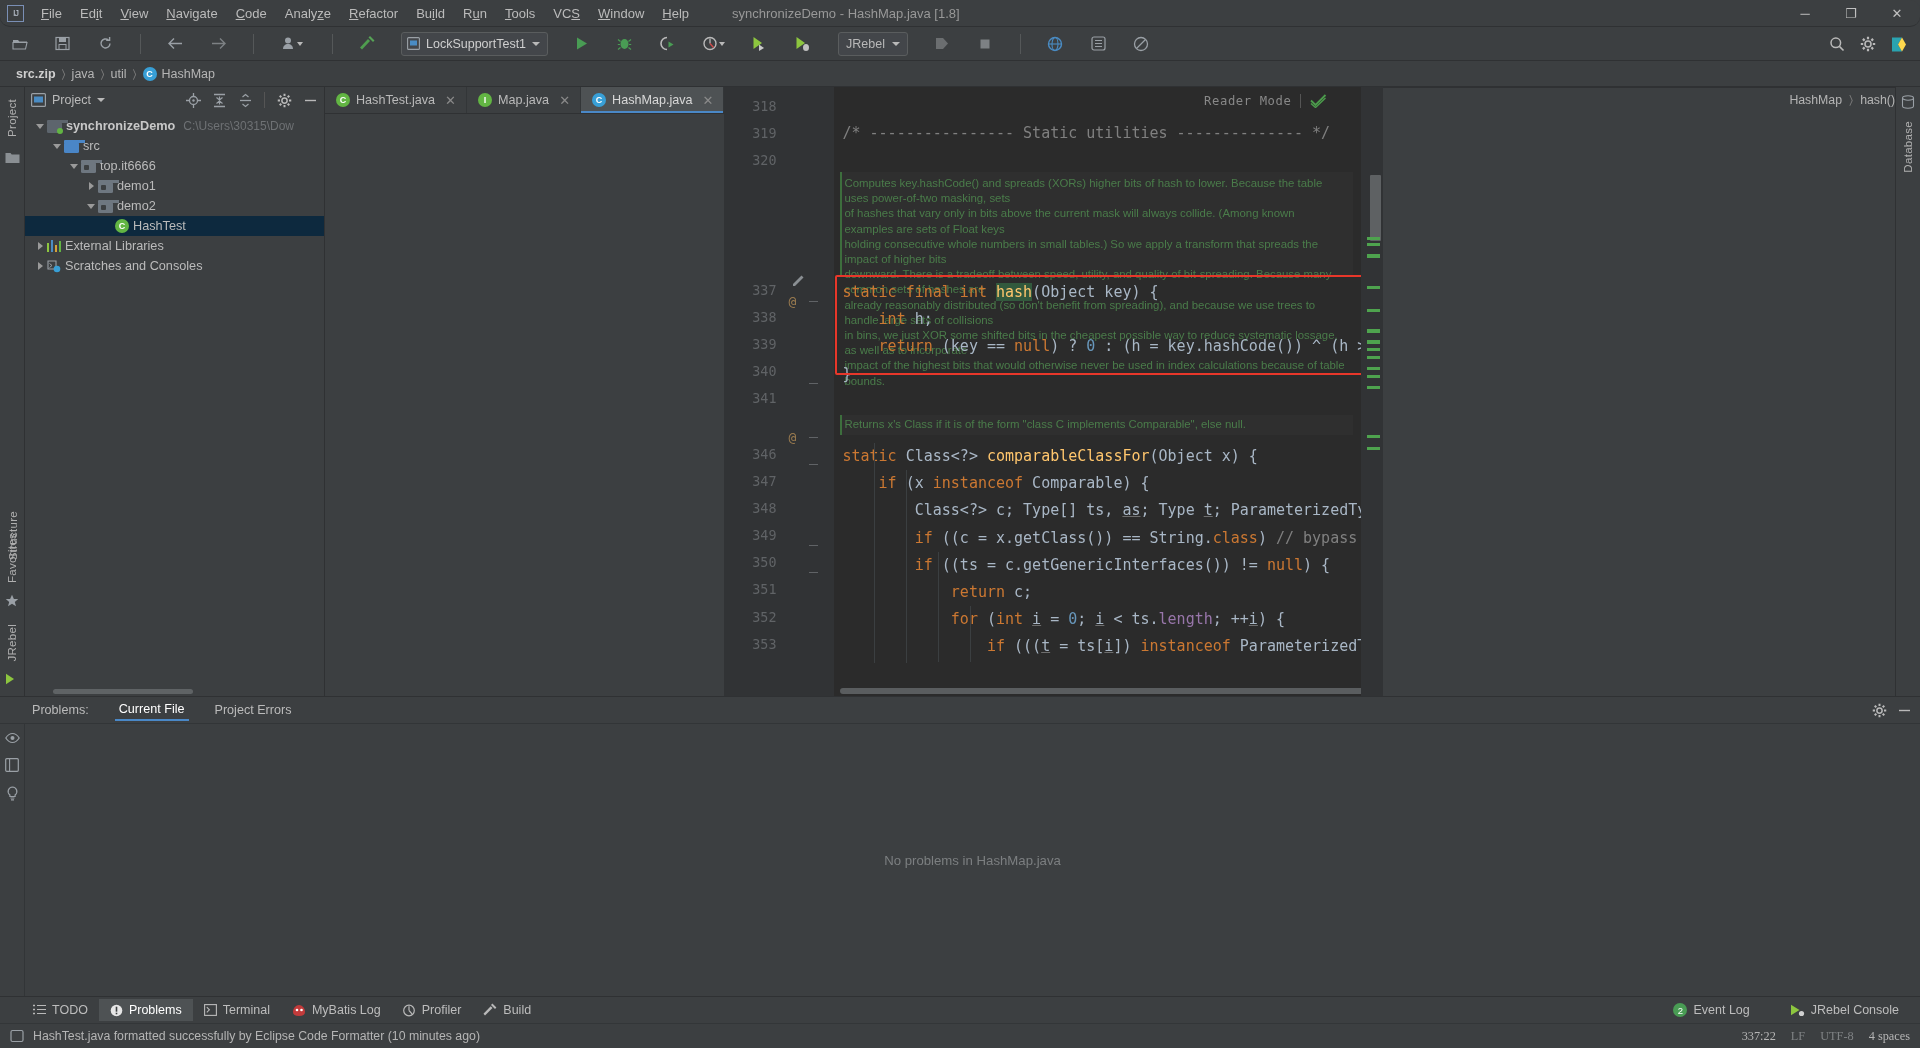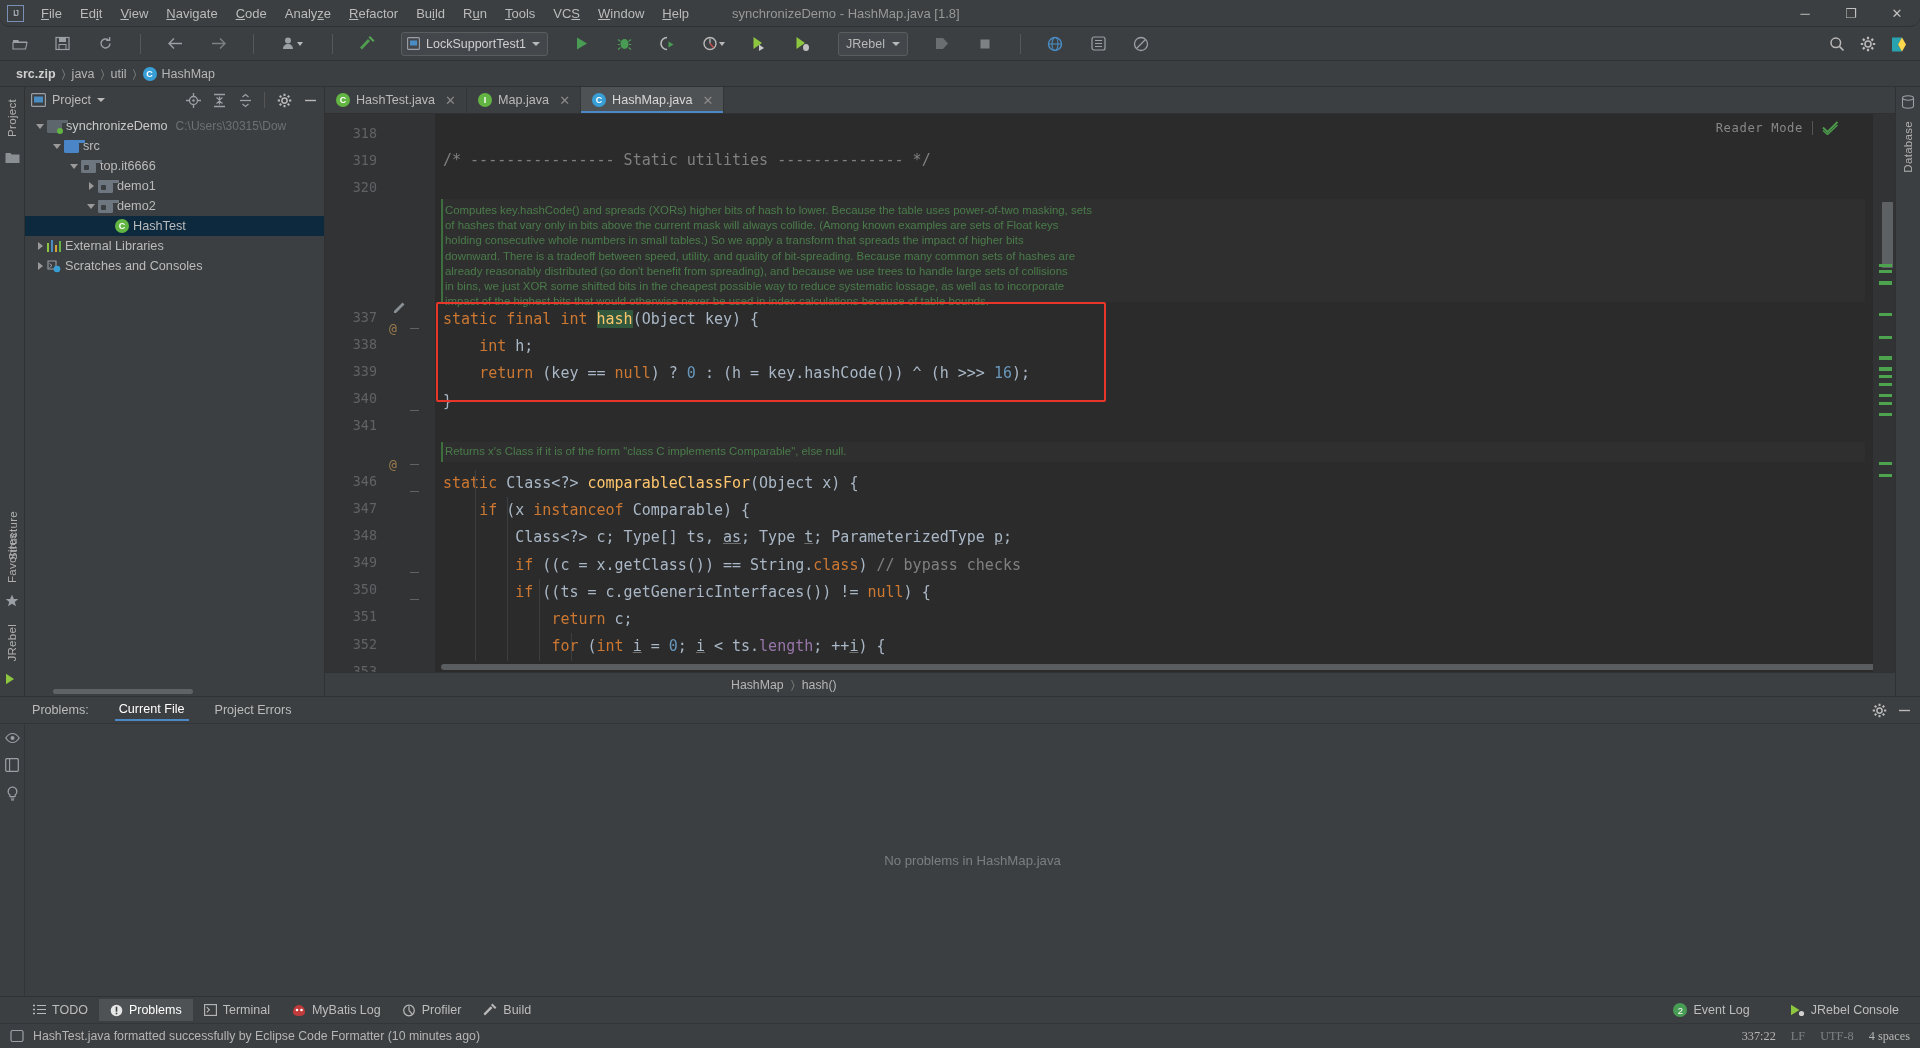--- a/index.html
+++ b/index.html
@@ -103,21 +103,21 @@
   .pp-icon{ width:20px; height:20px; display:flex; align-items:center; justify-content:center;}
   .pp-tree{ flex:1; background:#3c3f41; overflow:hidden; padding-top:3px; }
   .tnode{ height:20px; display:flex; align-items:center; font-size:12.7px; color:#bbbbbb;
     white-space:nowrap; padding-right:6px; }
   .tnode.sel{ background:#0d293e; }
   .tw{ width:14px; display:flex; align-items:center; justify-content:center; flex:0 0 14px; }
   .arr{ width:0;height:0; }
   .arr.down{ border-left:4px solid transparent;border-right:4px solid transparent;border-top:5px solid #9a9a9a; }
   .arr.right{ border-top:4px solid transparent;border-bottom:4px solid transparent;border-left:5px solid #9a9a9a; }
   .tnode .nm{ margin-left:4px; }
-  .tnode .nm.b{ font-weight:normal; color:#c8c8c8; }
+  .tnode .nm.b{ font-weight:bold; color:#c8c8c8; }
   .tnode .path{ color:#6e7174; margin-left:8px; font-size:12px; }
   .pp-scroll{ height:9px; background:#3c3f41; position:relative; flex:0 0 9px;}
   .pp-scroll .thumb{ position:absolute; left:28px; top:2px; height:5px; width:140px;
     background:#5f6365; border-radius:3px;}
 
   
   .fi{ width:15px; height:13px; position:relative; flex:0 0 15px; }
   .fi .body{ position:absolute; left:0; top:2px; width:15px; height:11px; border-radius:1.5px;}
   .fi .tab{ position:absolute; left:0; top:0; width:7px; height:3px; border-radius:1px 1px 0 0;}
   .fi.blue .body{ background:#4a86c7; } .fi.blue .tab{ background:#4a86c7; }
@@ -131,21 +131,21 @@
   .cls-ic.green{ background:#62b543; }
   .cls-ic.green:after{ content:"C"; }
   .iface-ic{ width:14px;height:14px;border-radius:50%;background:#62b543;position:relative;flex:0 0 14px;}
   .iface-ic:after{ content:"I"; position:absolute; inset:0; color:#fff; font-size:9px; font-weight:bold;
     display:flex;align-items:center;justify-content:center;}
   .lib-ic{ width:14px;height:12px; display:flex; gap:1.5px; align-items:flex-end; flex:0 0 14px;}
   .lib-ic i{ width:2.5px; display:block; }
   .scr-ic{ width:14px;height:13px; position:relative; flex:0 0 14px;}
 
   
-  .editorwrap{ flex:1 1 auto; display:flex; flex-direction:column; min-width:0; min-height:0; }
+  .editorwrap{ flex:1 1 auto; display:flex; flex-direction:row; min-width:0; min-height:0; }
   .tabs{ height:27px; flex:0 0 27px; background:#3c3f41; display:flex; align-items:stretch;
          border-bottom:1px solid #2f3133;}
   .tab{ display:flex; align-items:center; gap:6px; padding:0 10px 0 11px; font-size:12.6px;
         color:#bababa; background:#3c3f41; position:relative; border-right:1px solid #333638;}
   .tab.active{ background:#4e5254; color:#d8d8d8; }
   .tab.active:after{ content:""; position:absolute; left:0; right:0; bottom:0; height:2px; background:#4a88c7; }
   .tab .x{ color:#8a8a8a; font-size:13px; margin-left:4px; }
 
   .editor{ flex:1 1 auto; display:flex; position:relative; background:#2b2b2b; min-height:0; overflow:hidden;}
   .gutter{

